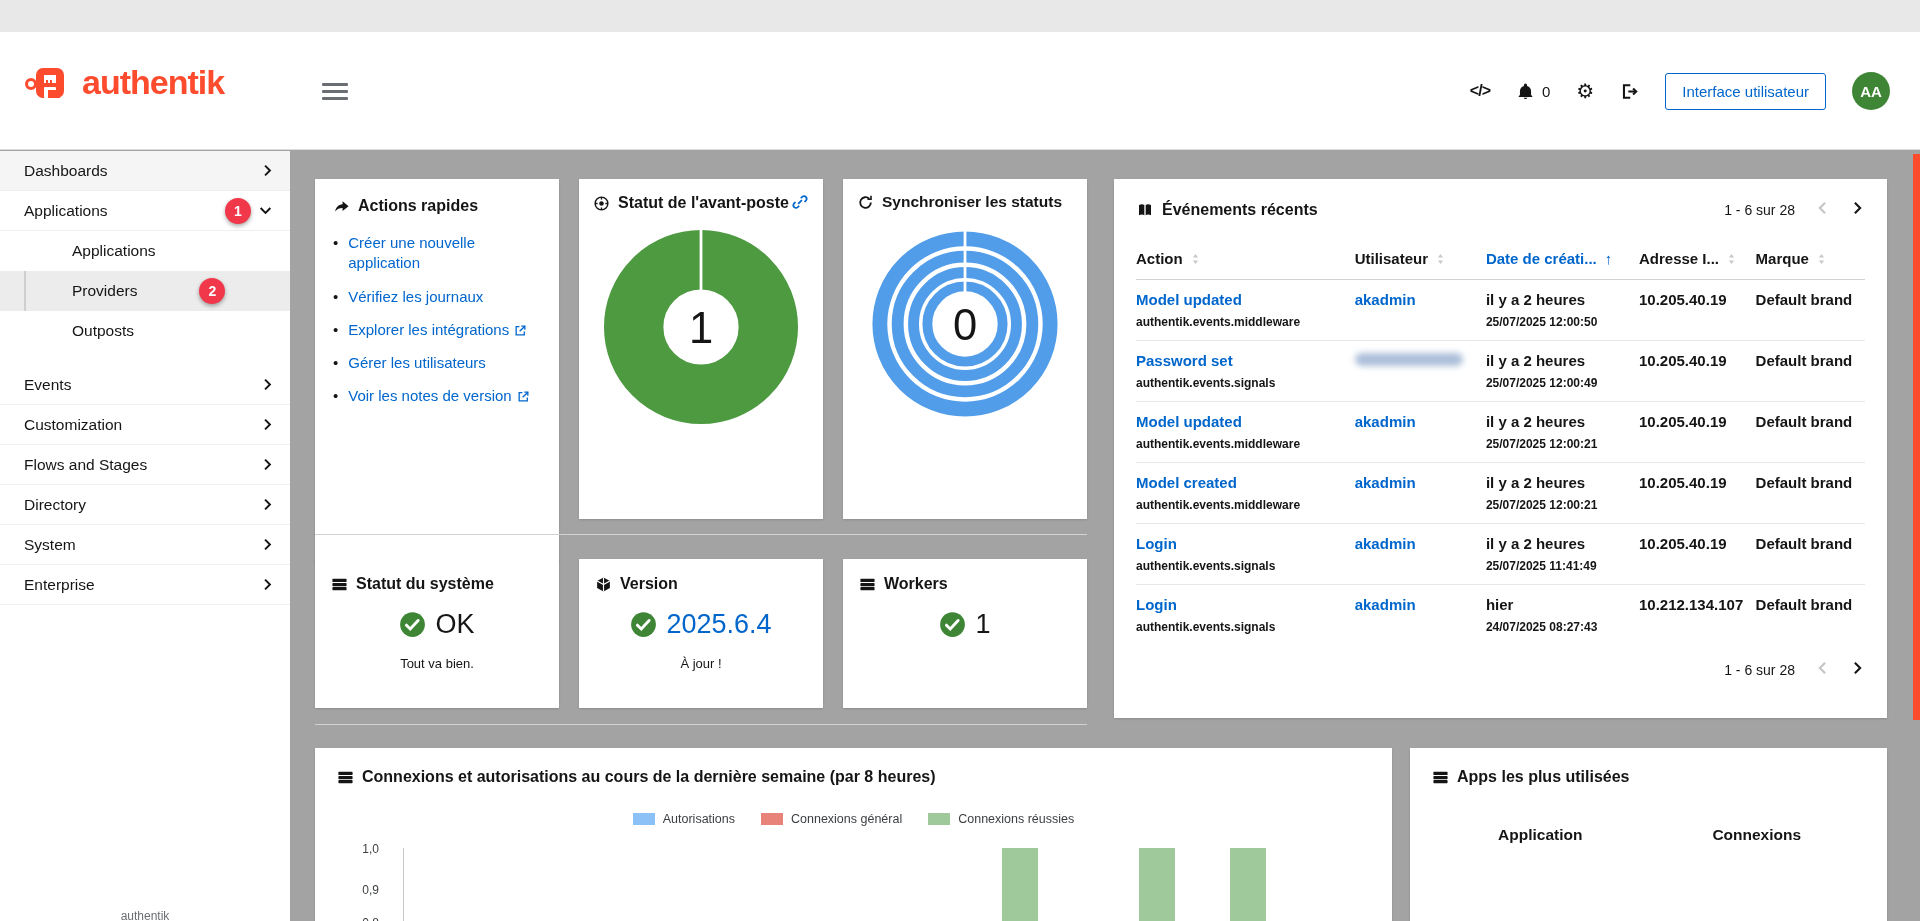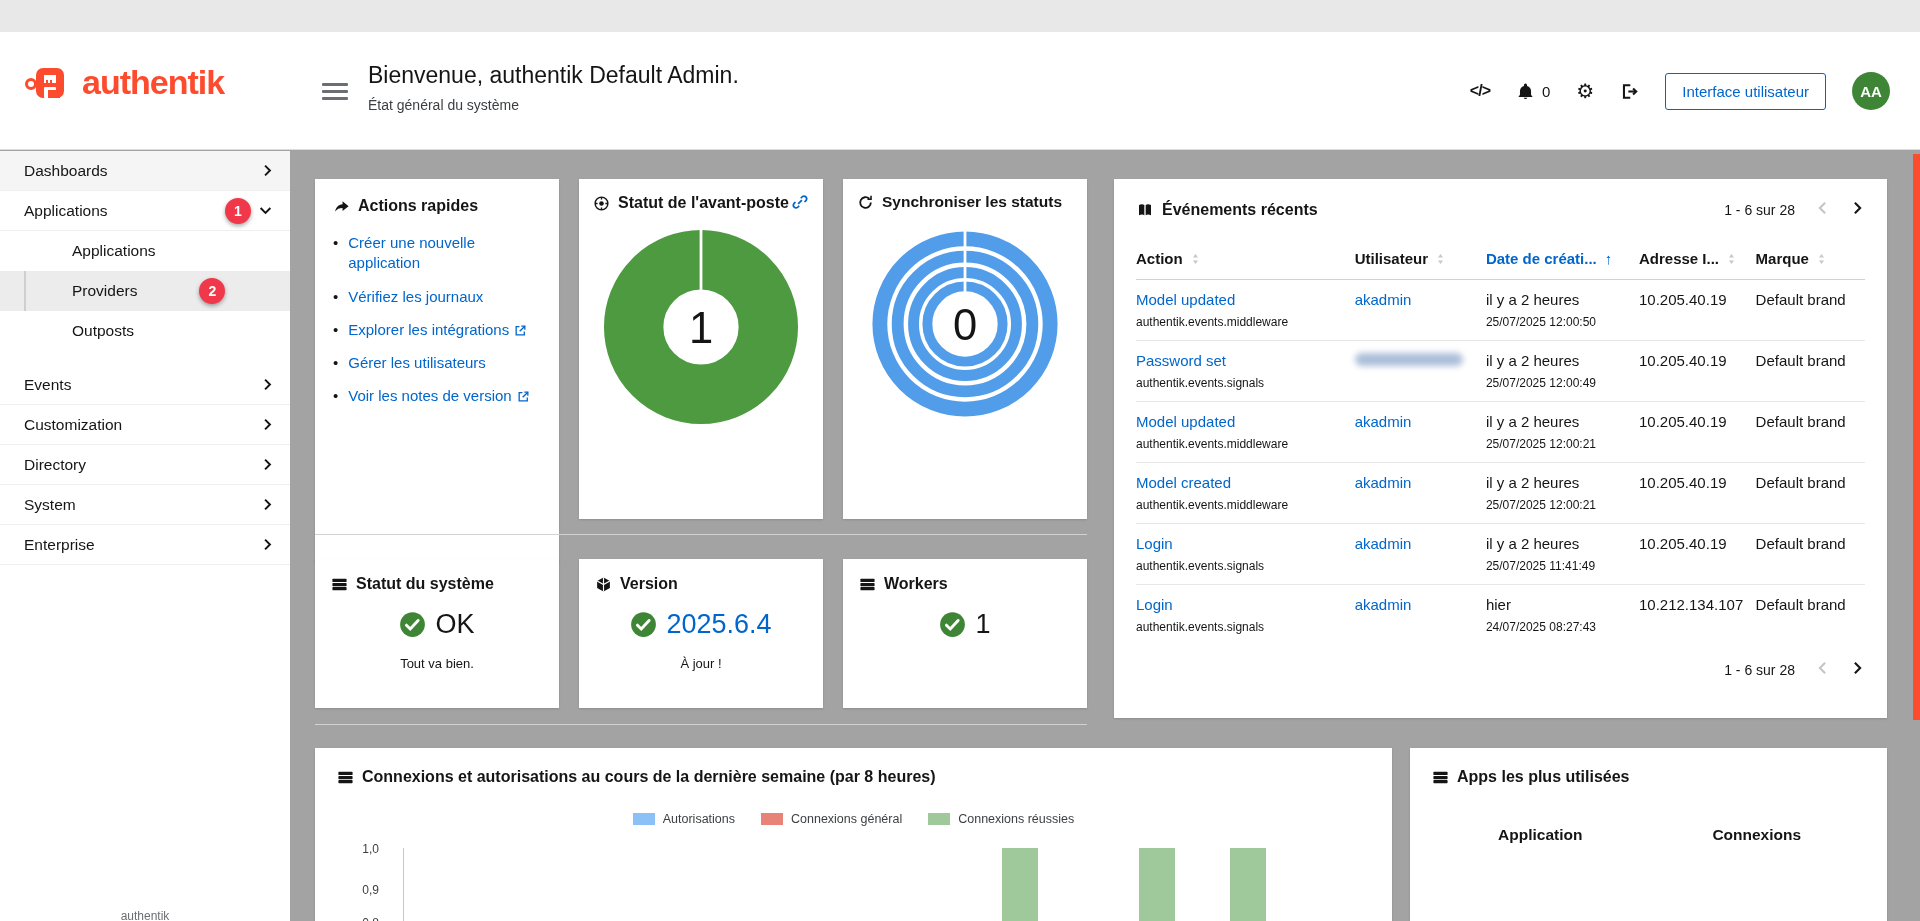--- a/index.html
+++ b/index.html
@@ -72,21 +72,21 @@
   .events-head .card-title { flex:1; }
   .pagination { display:flex; align-items:center; gap:20px; font-size:14px; color:#151515; }
   .pg-btn { background:none; border:none; cursor:pointer; padding:2px; }
   .pg-prev svg { stroke:#c5c5c5; }
   .pg-next svg { stroke:#151515; }
   table.events { width:100%; border-collapse:collapse; margin-top:18px; table-layout:fixed; }
   table.events th { text-align:left; font-size:15px; font-weight:bold; padding:12px 6px 12px 0; border-bottom:1px solid #d2d2d2; }
   table.events th .th-inner { display:flex; align-items:center; gap:8px; cursor:pointer; }
   table.events th.sorted .th-label { color:#0066cc; }
   .sort-up { color:#0066cc; font-weight:bold; font-size:15px; }
-  table.events td { padding:11px 6px 11px 0; border-bottom:1px solid #e7e7e7; vertical-align:top; font-size:15px; }
+  table.events td { padding:11px 6px 11px 0; border-bottom:1px solid #e7e7e7; vertical-align:top; font-size:15px;font-weight:bold; }
   table.events tr:last-child td { border-bottom:none; }
   td .cell-main { font-size:15px; color:#151515; }
   td a.cell-link { color:#0066cc; text-decoration:none; cursor:pointer; }
   td .cell-sub { font-size:12px; color:#151515; margin-top:7px; }
   .redacted { display:inline-block; width:108px; height:13px; border-radius:7px; background:#8fa8cc; filter:blur(3px); opacity:.75; }
   .events-foot { display:flex; justify-content:flex-end; margin-top:14px; }
 
   
   .card-status { top:409px; width:244px; height:149px; padding:16px; }
   .cs-1 { left:25px; } .cs-2 { left:289px; } .cs-3 { left:553px;text-align:center; }
@@ -125,24 +125,20 @@
         <rect x="20" y="25" width="12" height="11" fill="#fff" rx="1"></rect>
         <rect x="24" y="28" width="12" height="8" fill="#fd4b2d"></rect>
       </svg>
       <span class="logo-word">authentik</span>
     </div>
     <div class="hamburger">
         <span></span>
         <span></span>
         <span></span>
       </div>
-    <div class="head-titles">
-      <div class="head-title">Bienvenue, authentik Default Admin.</div>
-      <div class="head-sub">État général du système</div>
-    </div>
     <div class="head-right">
       <div class="hicon">
           <span class="code-glyph">&lt;/&gt;</span>
         </div>
       <div class="hicon">
         <svg width="19" height="19" viewBox="0 0 24 24" fill="#151515">
           <path d="M12 2a2 2 0 0 1 2 2v1.1A7 7 0 0 1 19 12v4l2 3H3l2-3v-4a7 7 0 0 1 5-6.9V4a2 2 0 0 1 2-2z"></path>
           <path d="M9.6 20a2.6 2.6 0 0 0 4.8 0z"></path>
         </svg>
         <span class="notif-count">0</span>
@@ -193,20 +189,27 @@
         </div>
         <div class="nav-item">
           <span>Events</span>
           <span class="nav-spacer"></span>
           <svg width="9" height="13" viewBox="0 0 10 16" fill="none" stroke="#151515" stroke-width="2.4">
             <path d="M2 2l6 6-6 6"></path>
           </svg>
         </div>
         <div class="nav-item">
           <span>Customization</span>
+          <span class="nav-spacer"></span>
+          <svg width="9" height="13" viewBox="0 0 10 16" fill="none" stroke="#151515" stroke-width="2.4">
+            <path d="M2 2l6 6-6 6"></path>
+          </svg>
+        </div>
+        <div class="nav-item">
+          <span>Flows and Stages</span>
           <span class="nav-spacer"></span>
           <svg width="9" height="13" viewBox="0 0 10 16" fill="none" stroke="#151515" stroke-width="2.4">
             <path d="M2 2l6 6-6 6"></path>
           </svg>
         </div>
         <div class="nav-item">
           <span>Directory</span>
           <span class="nav-spacer"></span>
           <svg width="9" height="13" viewBox="0 0 10 16" fill="none" stroke="#151515" stroke-width="2.4">
             <path d="M2 2l6 6-6 6"></path>

